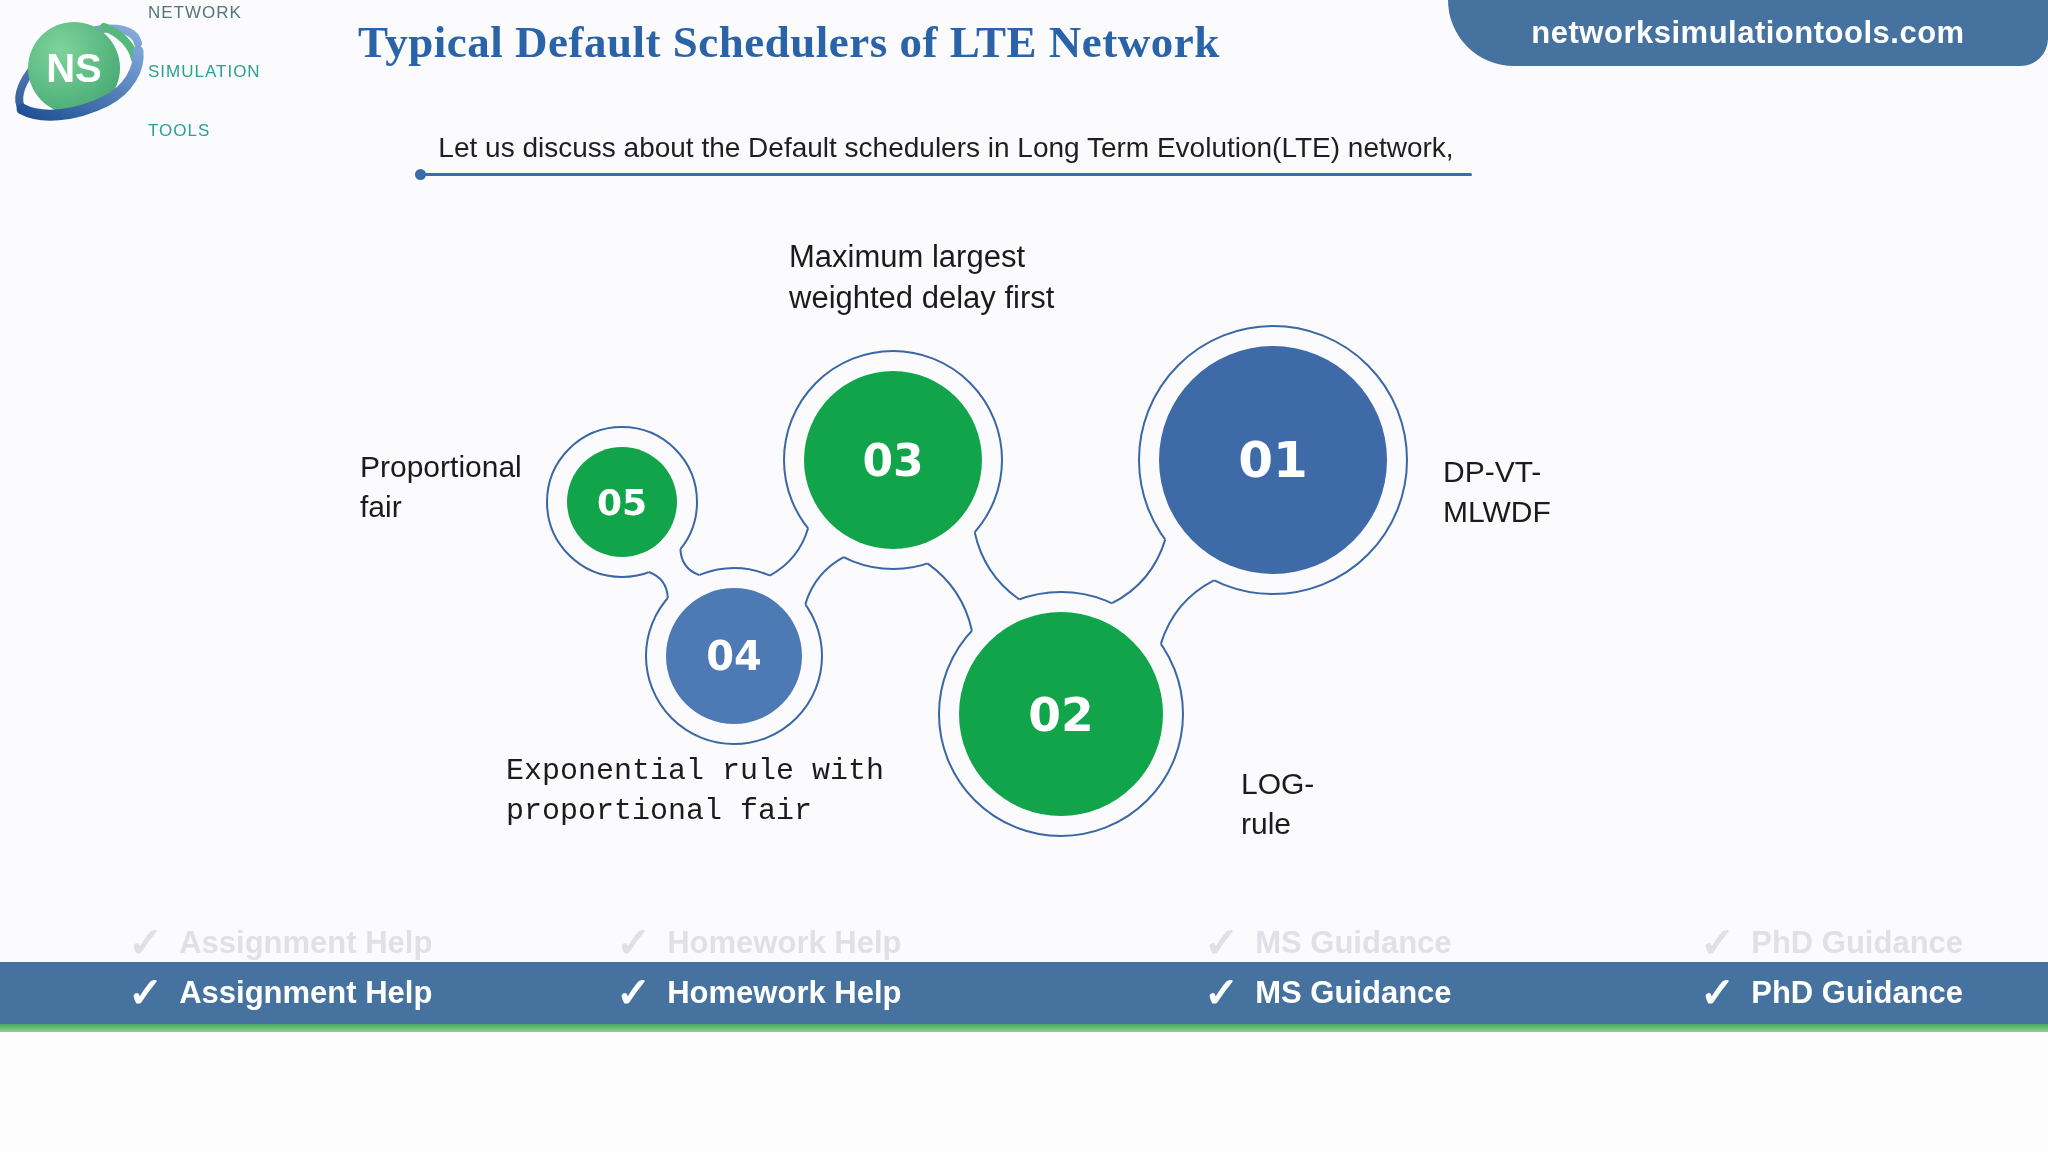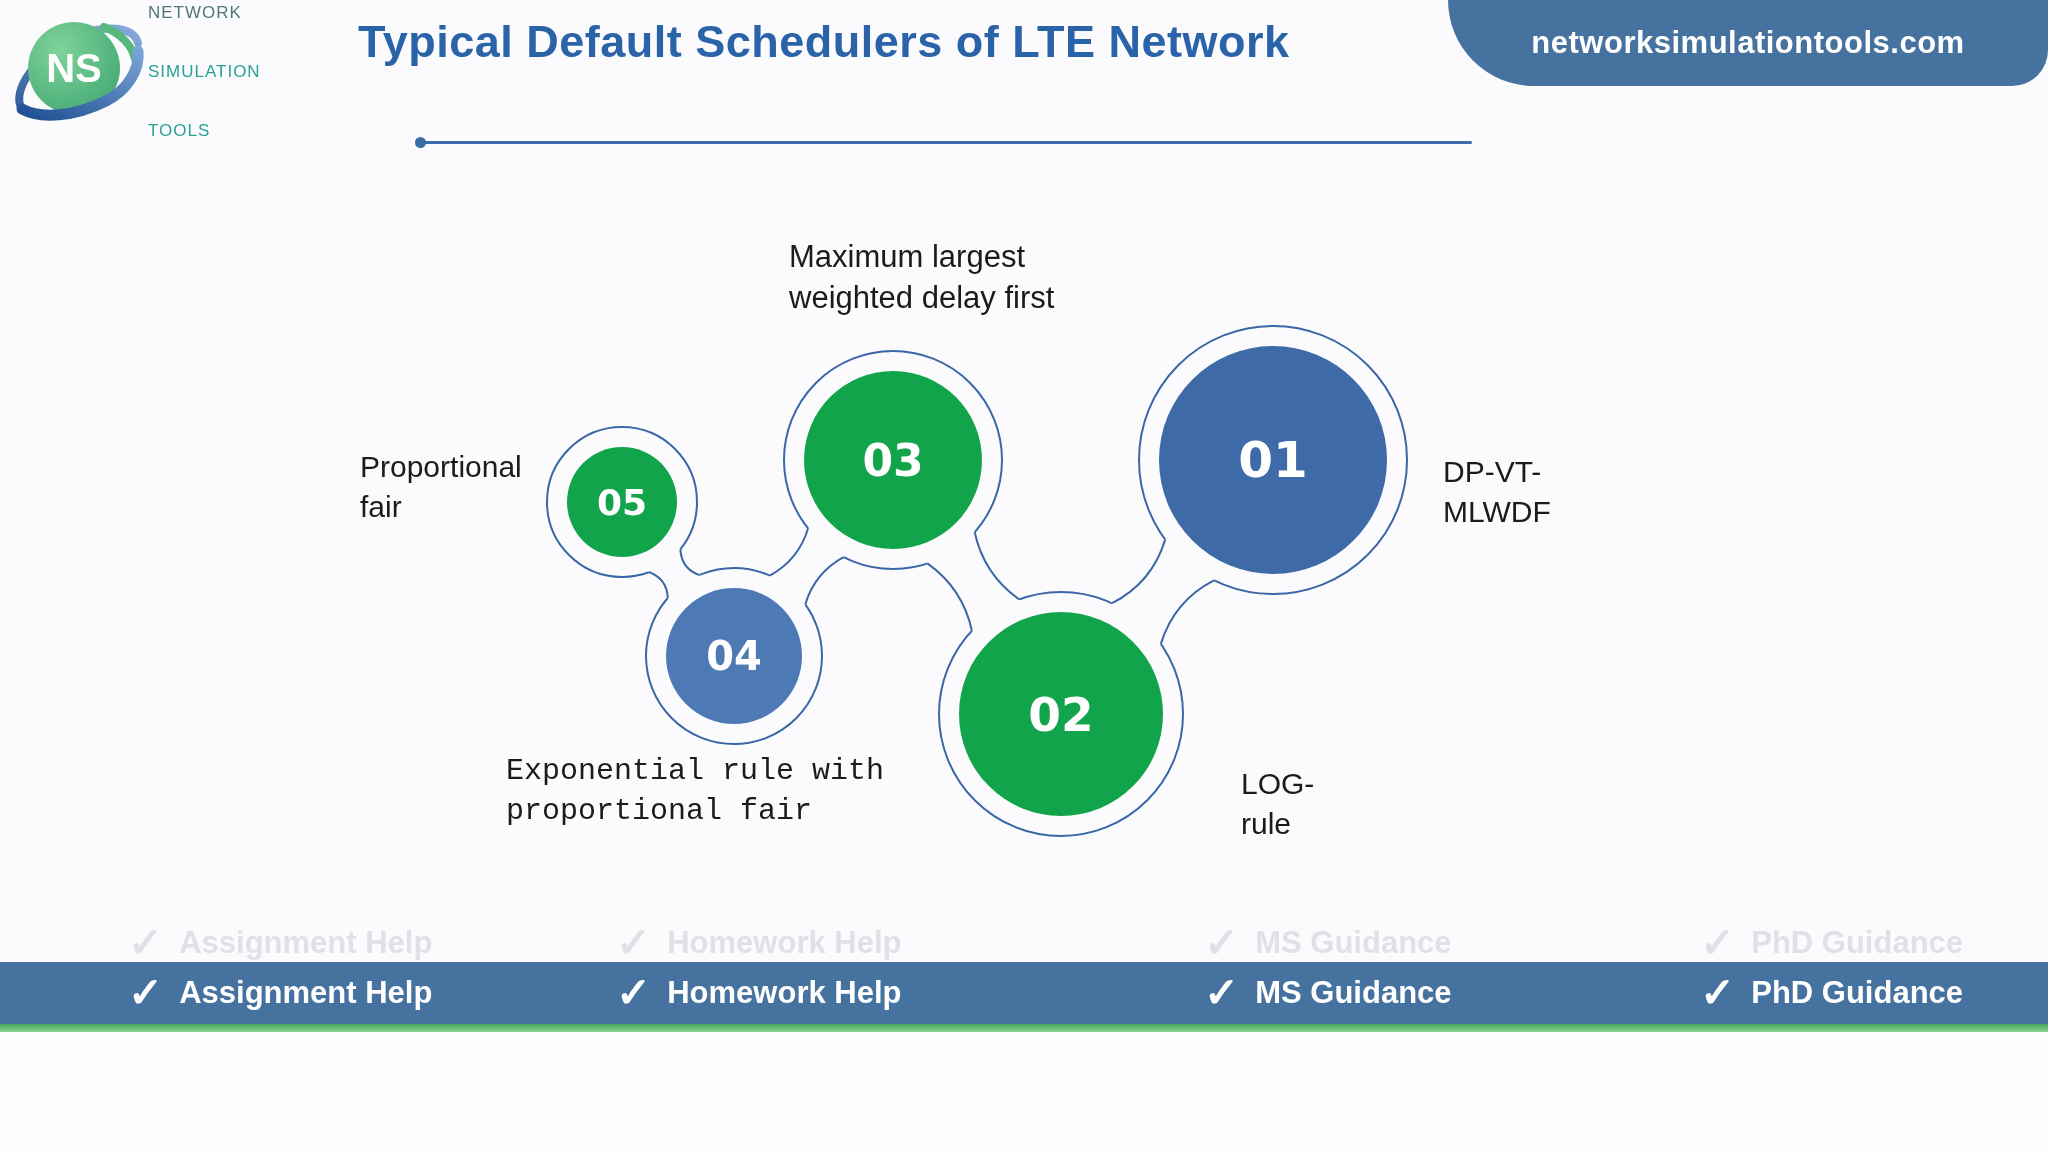--- a/index.html
+++ b/index.html
@@ -6,23 +6,23 @@
   body{width:2048px;height:1152px;position:relative;overflow:hidden;background:#fbfbfd;
        font-family:"Liberation Sans",sans-serif;}
   .page{position:absolute;inset:0;border-radius:15px;}
 
   
   .logo{position:absolute;left:8px;top:2px;display:flex;align-items:center;}
   .logo-text{margin-left:-10px;font-weight:normal;letter-spacing:1px;line-height:22px;font-size:17px;}
   .logo-line1{color:#50777b;}
   .logo-line2,.logo-line3{color:#2ba096;margin-top:37px;}
 
-  .title{position:absolute;left:358px;top:16px;font-size:45px;font-weight:bold;color:#2b63a8;letter-spacing:.5px;}
-
-  .banner{position:absolute;left:1448px;top:0;width:600px;height:86px;background:#45729f;
+  .title{position:absolute;left:358px;top:16px;font-size:45px;font-weight:bold;color:#2b63a8;letter-spacing:.5px;font-family:Liberation Serif, serif;}
+
+  .banner{position:absolute;left:1448px;top:0;width:600px;height:66px;background:#45729f;
           border-radius:0 0 46px 110px;display:flex;align-items:center;justify-content:center;
           color:#fff;font-weight:bold;font-size:31px;letter-spacing:.5px;}
 
   
   .intro-wrap{position:absolute;left:420px;top:132px;width:1052px;text-align:center;}
   .intro-text{font-size:28px;color:#1f1f22;}
   .intro-line{position:relative;margin-top:9px;height:3px;background:#3a6ca9;border-radius:2px;}
   .intro-dot{position:absolute;left:-5px;top:-4px;width:11px;height:11px;border-radius:50%;background:#3a6ca9;}
 
   
@@ -79,20 +79,21 @@
       <div class="logo-line2">SIMULATION</div>
       <div class="logo-line3">TOOLS</div>
     </div>
   </div>
 
   <div class="title">Typical Default Schedulers of LTE Network</div>
 
   <div class="banner">networksimulationtools.com</div>
 
   <div class="intro-wrap">
+    <div class="intro-text">Let us discuss about the Default schedulers in Long Term Evolution(LTE) network,</div>
     <div class="intro-line">
       <span class="intro-dot"></span>
     </div>
   </div>
 
   <svg id="diagram-svg" width="2048" height="980" viewBox="0 0 2048 980">
       <circle cx="1273" cy="460" r="134" fill="none" stroke="#3a67a5" stroke-width="2"></circle>
       <circle cx="1061" cy="714" r="122" fill="none" stroke="#3a67a5" stroke-width="2"></circle>
       <circle cx="893" cy="460" r="109" fill="none" stroke="#3a67a5" stroke-width="2"></circle>
       <circle cx="734" cy="656" r="88" fill="none" stroke="#3a67a5" stroke-width="2"></circle>

